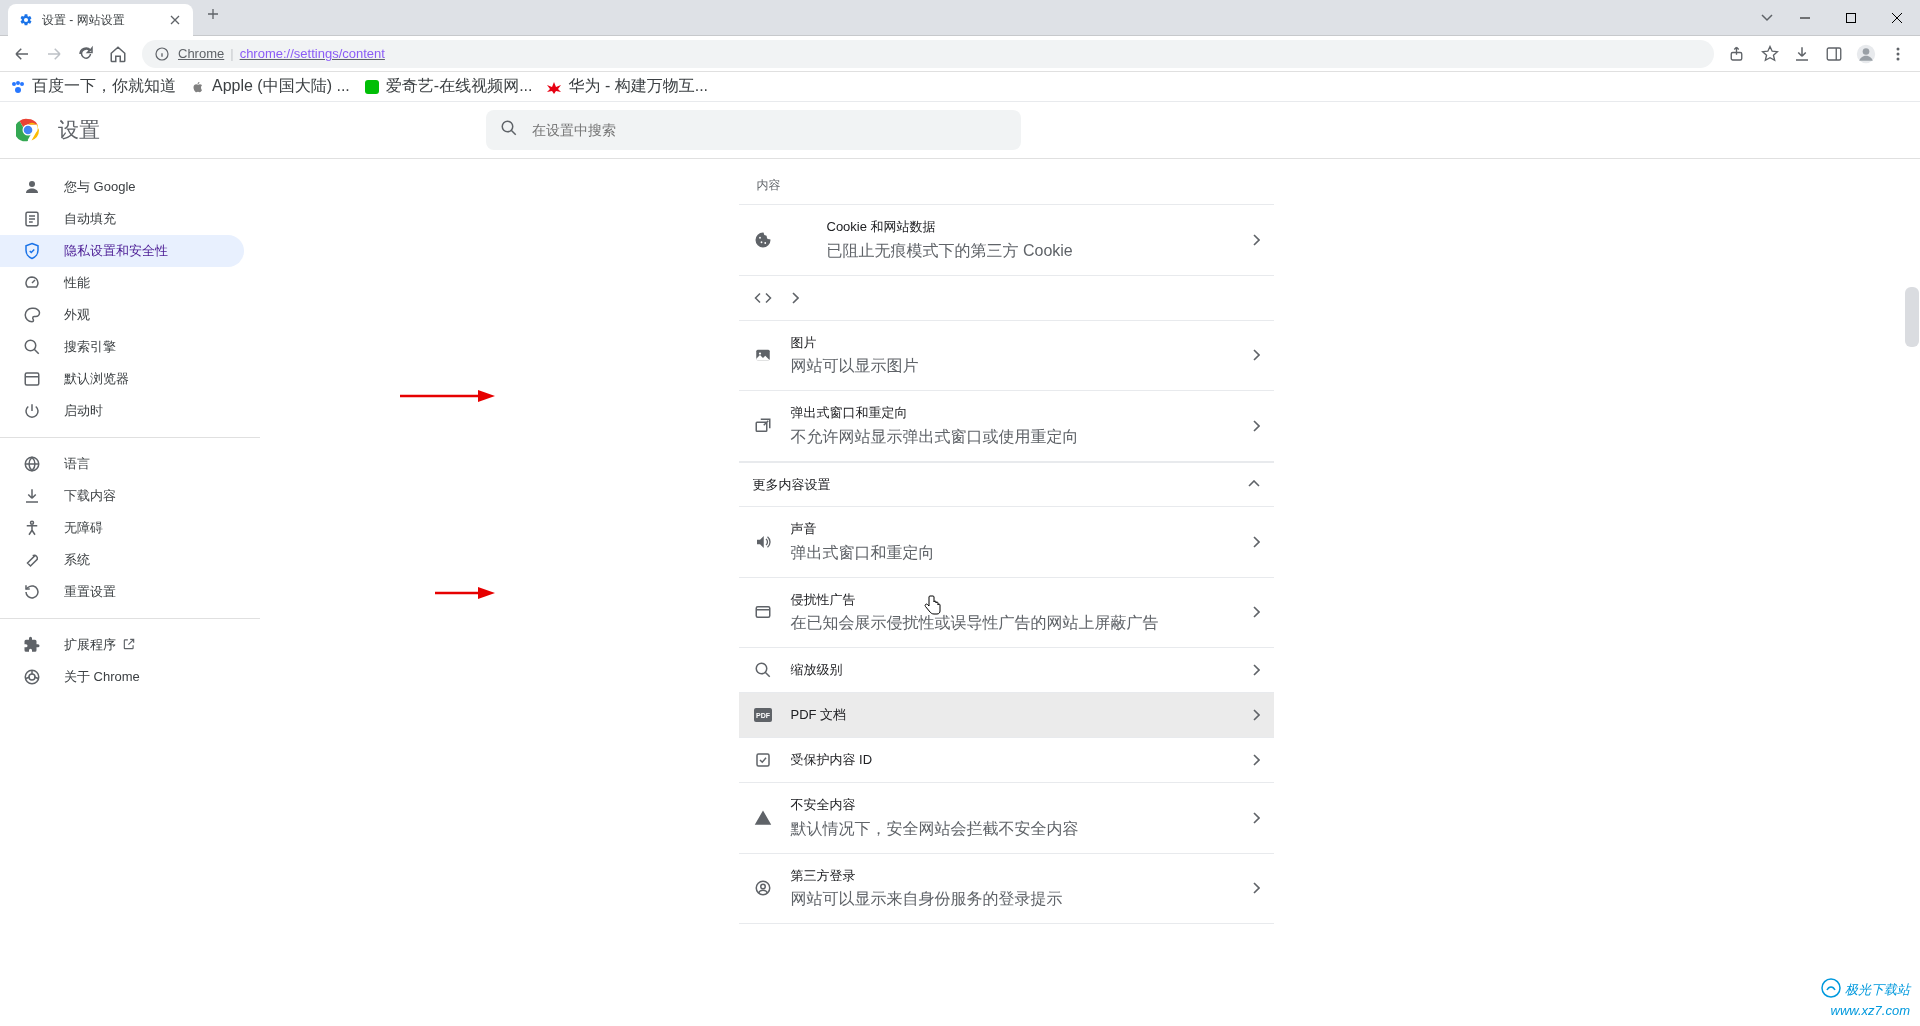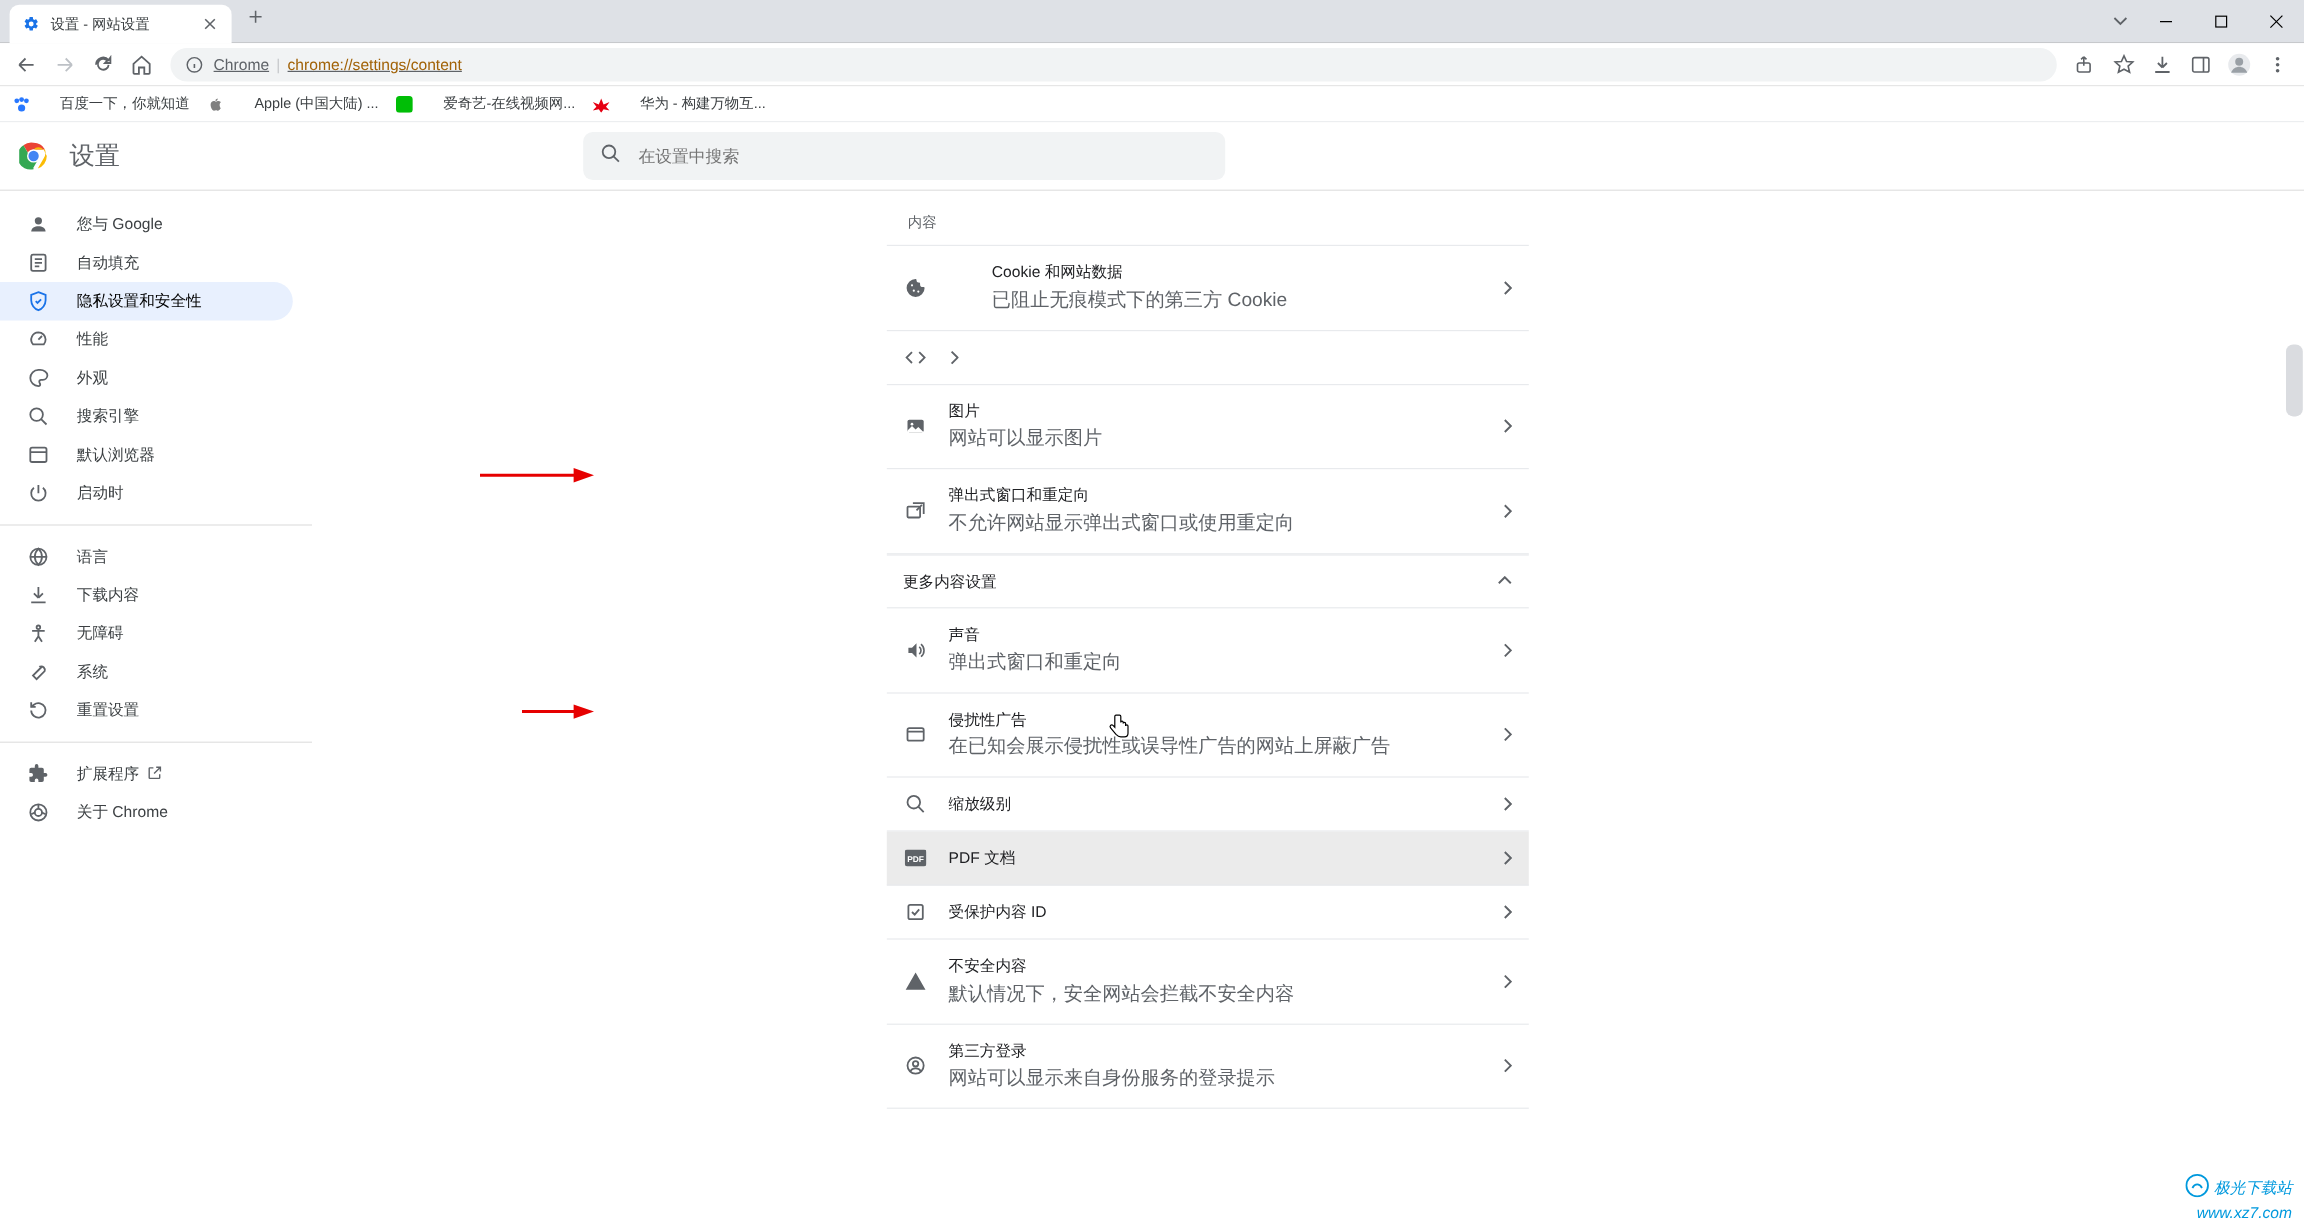--- a/index.html
+++ b/index.html
@@ -17,43 +17,43 @@
 .win-btn svg { width: 12px; height: 12px; }
 .tab-dropdown { width: 30px; height: 30px; display: flex; align-items: center; justify-content: center; color: #5f6368; cursor: pointer; }
 
 
 .toolbar { height: 36px; background: #fff; border-bottom: 1px solid #e0e0e0; display: flex; align-items: center; padding: 0 6px; }
 .tb-btn { width: 32px; height: 32px; display: flex; align-items: center; justify-content: center; color: #5f6368; cursor: pointer; border-radius: 50%; }
 .tb-btn.disabled { color: #bdc1c6; }
 .omnibox { flex: 1; height: 28px; background: #f1f3f4; border-radius: 14px; display: flex; align-items: center; margin: 0 8px; padding: 0 12px; }
 .omnibox-icon { color: #5f6368; margin-right: 8px; display: flex; }
 .omnibox-text { font-size: 13px; color: #5f6368; display: flex; align-items: flex-start; text-decoration: underline; }
-.omni-host { color: #a16207; }
+.omni-host { color: #8b5cf6; }
 .omni-sep { margin: 0 6px; color: #c7c9cc; }
 
 
 .bookmarks { height: 30px; background: #fff; border-bottom: 1px solid #e8eaed; display: flex; align-items: center; padding: 0 10px; gap: 14px; }
-.bm-item { display: flex; align-items: center; gap: 24px; font-size: 12px; color: #3c4043; cursor: pointer; }
+.bm-item { display: flex; align-items: center; gap: 6px; font-size: 16px; color: #3c4043; cursor: pointer; }
 .bm-icon { width: 16px; height: 16px; display: flex; align-items: center; justify-content: center; }
 
 
 .settings-header { height: 57px; background: #fff; display: flex; align-items: center; border-bottom: 1px solid #e0e0e0; padding: 0 16px; }
 .chrome-logo { width: 24px; height: 24px; margin-right: 18px; }
 .settings-title { font-size: 21px; color: #5f6368; margin-right:auto; }
 .search-box { width: 535px; height: 40px; background: #f1f3f4; border-radius: 8px; display: flex; align-items: center; padding: 0 14px; position: absolute; left: 486px; }
 .search-icon { color: #5f6368; margin-right: 14px; }
 .search-input { border: none; background: transparent; font-size: 14px; color: #5f6368; outline: none; flex: 1; }
 
 
 .content-area { display: flex; height: calc(1026px - 36px - 36px - 30px - 57px); position: relative; }
 
 
 .sidebar { width: 260px; padding-top: 12px; overflow-y: auto; }
 .sb-item { height: 32px; display: flex; align-items: center; padding-left: 22px; cursor: pointer; color: #3c4043; font-size: 13px; border-radius: 0 16px 16px 0; margin-right: 16px; }
-.sb-item.active { background: #e8f0fe; color: #000000; }
+.sb-item.active { background: #e8f0fe; color: #4c1d95; }
 .sb-item .sb-icon { width: 20px; height: 20px; margin-right: 22px; display: flex; align-items: center; justify-content: center; }
 .sb-divider { height: 1px; background: #e0e0e0; margin: 10px 0 10px 0; }
 .sb-item .ext-link { margin-left: 6px; }
 
 
 .main-panel { flex: 1; display: flex; justify-content: center; overflow-y: auto; }
 .panel-inner { width: 535px; margin-left: -168px; }
 .section-header { font-size: 12px; color: #5f6368; padding: 18px 16px 10px 18px; }
 .row { display: flex; align-items: center; padding: 12px 14px; border-bottom: 1px solid #e8eaed; cursor: pointer; position: relative; }
 .row.hovered { background: #ebebeb; }

